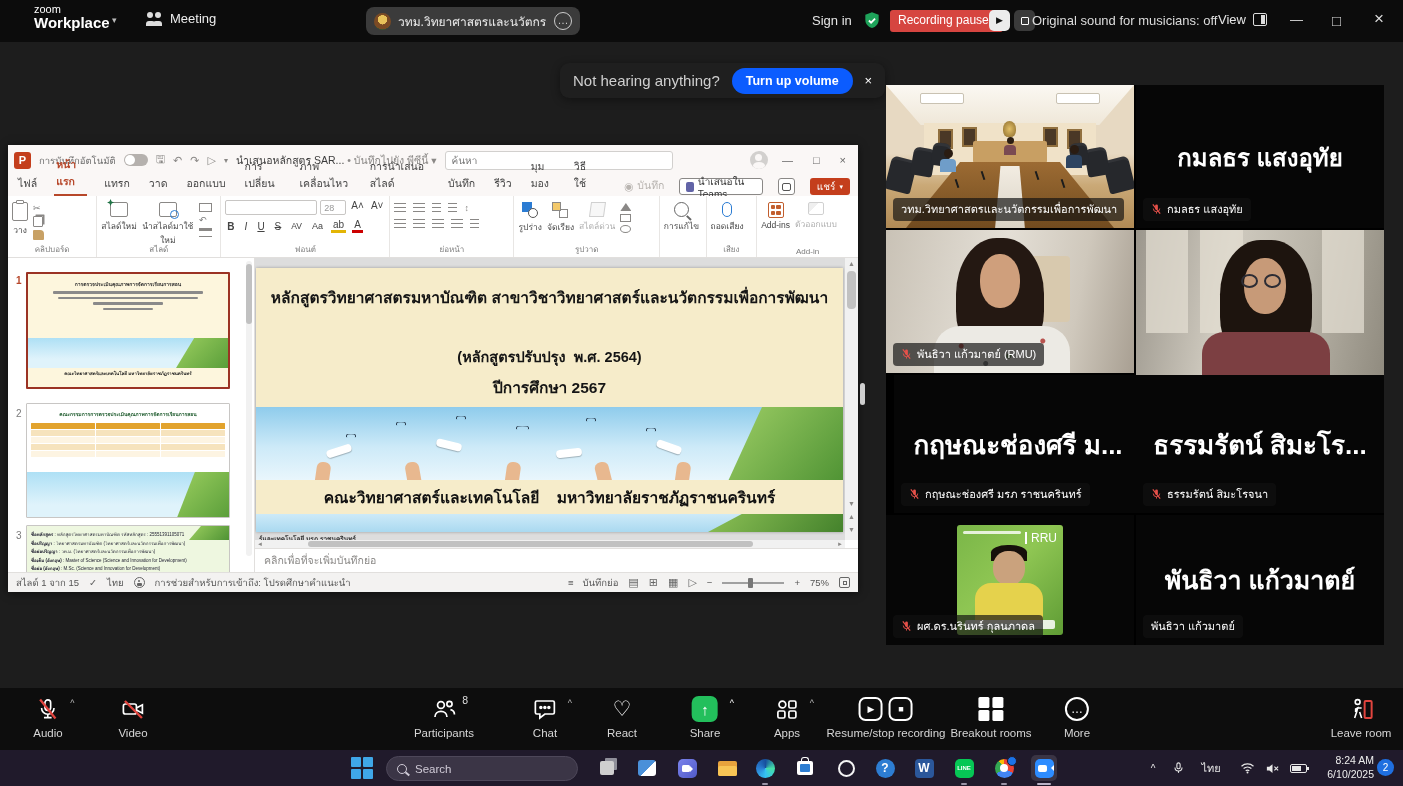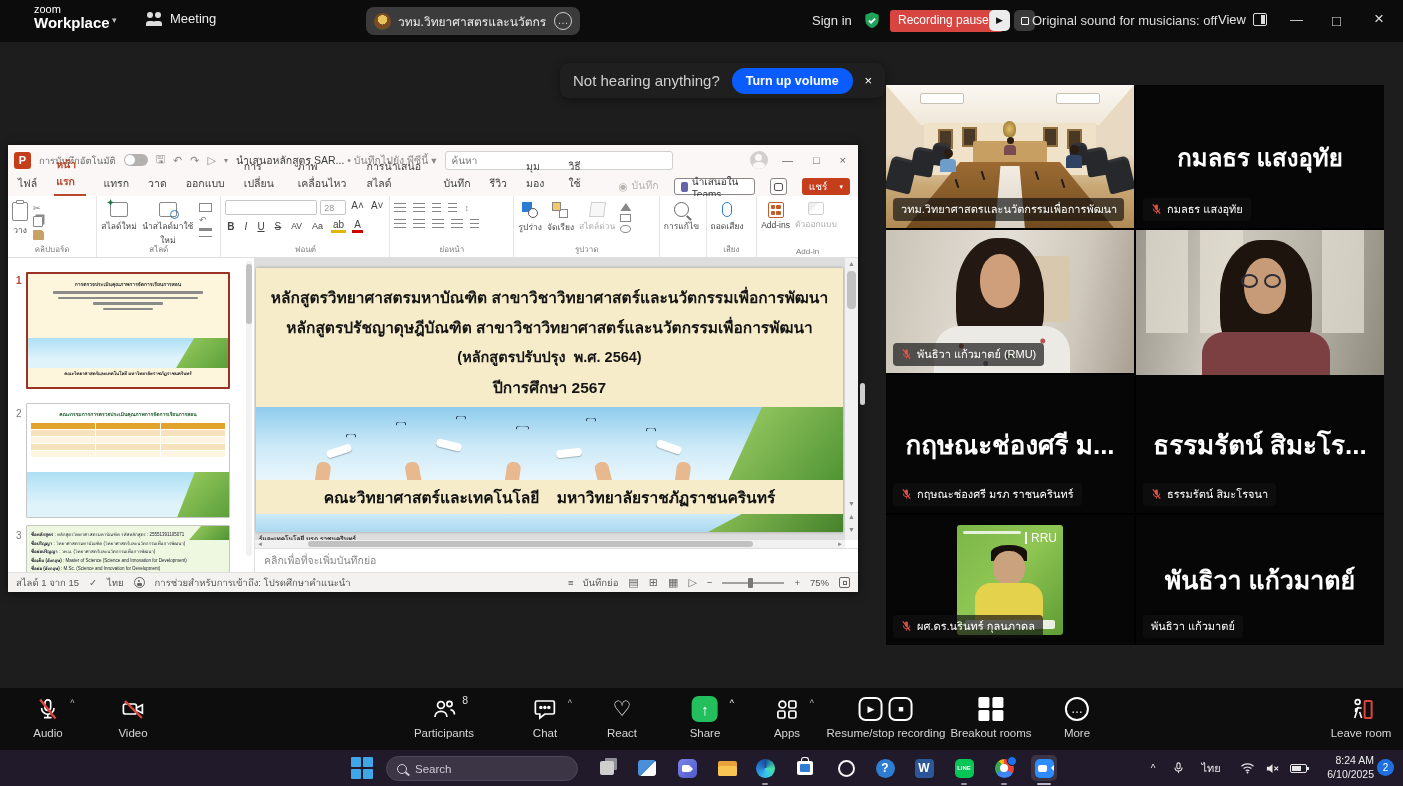--- a/index.html
+++ b/index.html
@@ -55,21 +55,21 @@
 .wc2{color:#666;font-size:11px;padding:0 6px}
 #ppt-tabs{left:0;top:30px;width:850px;height:21px;background:#faf7f6;display:flex;align-items:flex-end;padding:0 8px;gap:15px;font-size:10.5px;color:#444}
 #ppt-tabs .tab{padding:3px 2px 4px}
 #ppt-tabs .sel{font-weight:bold;color:#b7472a;border-bottom:2.5px solid #b7472a}
 #ppt-tabs .spacer{flex:1}
 .rt-dim{color:#b8b4b0;display:flex;gap:4px;align-items:center}
 .teams-btn{border:1px solid #8a8886;border-radius:3px;height:17px;display:flex;align-items:center;gap:4px;padding:0 6px;font-size:10px;color:#333;background:#fff;margin-bottom:1px}
 .teams-ico{width:10px;height:10px;background:#6264a7;border-radius:2px}
 .cmt-btn{border:1px solid #8a8886;border-radius:3px;width:22px;height:17px;display:flex;align-items:center;justify-content:center;background:#fff;margin-bottom:1px}
 .cmt-btn i{width:9px;height:8px;border:1.3px solid #555;border-radius:2px}
-.share-btn{background:#c43e1c;color:#fff;border-radius:3px;height:17px;display:flex;align-items:center;gap:12px;padding:0 7px;font-size:10px;margin-bottom:1px}
+.share-btn{background:#c43e1c;color:#fff;border-radius:3px;height:17px;display:flex;align-items:center;gap:4px;padding:0 7px;font-size:10px;margin-bottom:1px}
 #ppt-ribbon{left:0;top:51px;width:850px;height:62px;background:#fff;border-bottom:1px solid #e1dfdd;display:flex;font-size:9px;color:#555}
 .grp{position:relative;border-right:1px solid #e8e6e4;height:100%;padding:4px 4px 12px;display:flex;gap:5px;align-items:flex-start}
 .grp-label{position:absolute;bottom:1px;left:0;width:100%;text-align:center;font-size:8px;color:#7a7a7a}
 .bigbtn{display:flex;flex-direction:column;align-items:center;gap:2px;font-size:8.5px;color:#444;text-align:center;padding-top:2px}
 .clip-ico{width:16px;height:19px;border:1.5px solid #8a8886;border-radius:2px;position:relative}
 .clip-ico i{position:absolute;left:3px;top:-3px;width:8px;height:4px;background:#fff;border:1.5px solid #8a8886;border-radius:1px}
 .mini-col{display:flex;flex-direction:column;gap:3px;padding-top:3px;color:#7a7a7a;font-size:9px}
 .slide-ico{width:18px;height:15px;border:1.5px solid #8a8886;border-radius:2px;position:relative}
 .slide-ico.star::before{content:"";position:absolute;left:-4px;top:-4px;width:7px;height:7px;background:#217346;clip-path:polygon(50% 0,65% 35%,100% 50%,65% 65%,50% 100%,35% 65%,0 50%,35% 35%)}
 .slide-ico.mag::after{content:"";position:absolute;right:-3px;bottom:-3px;width:7px;height:7px;border:1.5px solid #2b7cd3;border-radius:50%}
@@ -502,21 +502,20 @@
         </div>
       </div>
     </div>
     <div id="thumb-sb" class="ab">
         <i></i>
       </div>
 
     <div id="canvas" class="ab">
       <div id="slide">
         <div class="sl-line" style="top:17px;font-size:15.5px">หลักสูตรวิทยาศาสตรมหาบัณฑิต สาขาวิชาวิทยาศาสตร์และนวัตกรรมเพื่อการพัฒนา</div>
-        <div class="sl-line" style="top:47px;font-size:15.5px">หลักสูตรปรัชญาดุษฎีบัณฑิต สาขาวิชาวิทยาศาสตร์และนวัตกรรมเพื่อการพัฒนา</div>
         <div class="sl-line" style="top:77px;font-size:14.5px">(หลักสูตรปรับปรุง  พ.ศ. 2564)</div>
         <div class="sl-line" style="top:107px;font-size:15.5px">ปีการศึกษา 2567</div>
         <div id="sl-band1">
           <span class="gr"></span>
           <span class="bird" style="left:140px;top:14px"></span>
             <span class="bird" style="left:200px;top:8px"></span>
           <span class="bird" style="left:260px;top:18px;width:13px"></span>
             <span class="bird" style="left:330px;top:10px"></span>
           <span class="bird" style="left:390px;top:20px"></span>
             <span class="bird" style="left:90px;top:26px"></span>
@@ -669,21 +668,21 @@
           <div class="face"></div>
         <span class="gl" style="left:105px;top:44px"></span>
           <span class="gl" style="left:128px;top:44px"></span>
         <div class="body"></div>
       </div>
       <span class="vlabel">
         <span>yuwadee</span>
       </span>
     </div>
 
-    <div class="tile" style="left:0;top:290px;width:248px;height:138px">
+    <div class="tile" style="left:8px;top:290px;width:248px;height:138px">
       <div class="vname" style="font-size:26px">กฤษณะช่องศรี ม...</div>
       <span class="vlabel">
         <svg width="11" height="12" viewBox="0 0 24 24">
             <rect x="9" y="2" width="6" height="12" rx="3" fill="#e8514a"></rect>
             <path d="M5 11a7 7 0 0 0 14 0" stroke="#e8514a" stroke-width="2" fill="none"></path>
             <line x1="12" y1="18" x2="12" y2="22" stroke="#e8514a" stroke-width="2"></line>
             <line x1="4" y1="2" x2="20" y2="22" stroke="#e8514a" stroke-width="2.6"></line>
           </svg>
         <span>กฤษณะช่องศรี มรภ ราชนครินทร์</span>
       </span>

